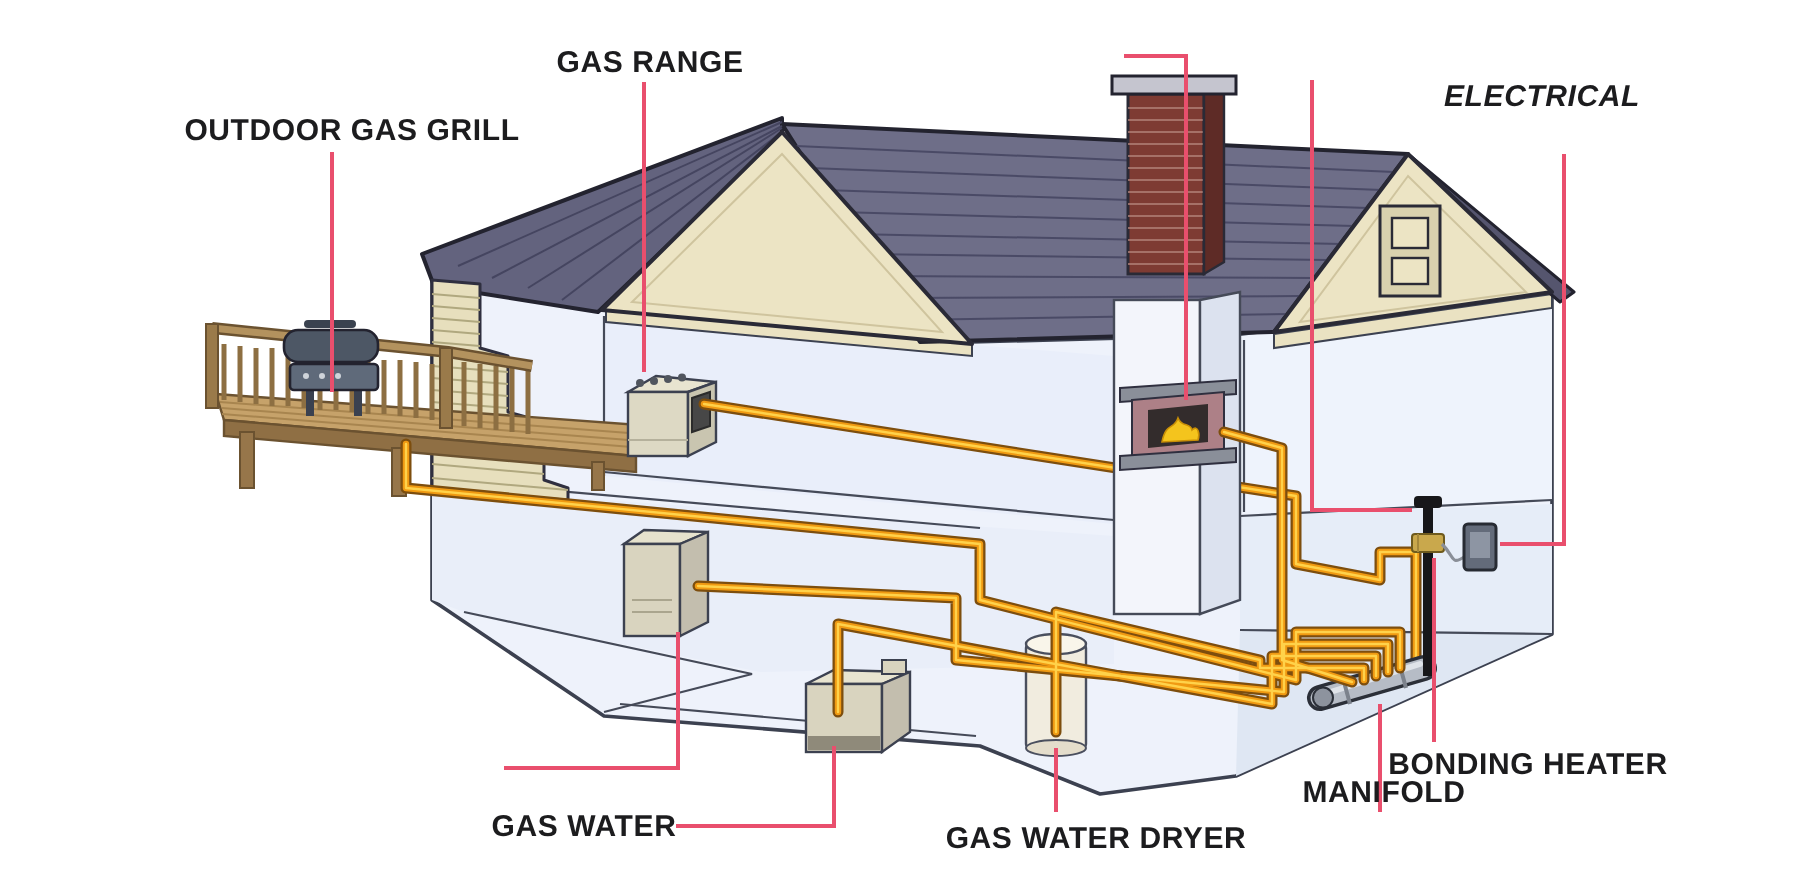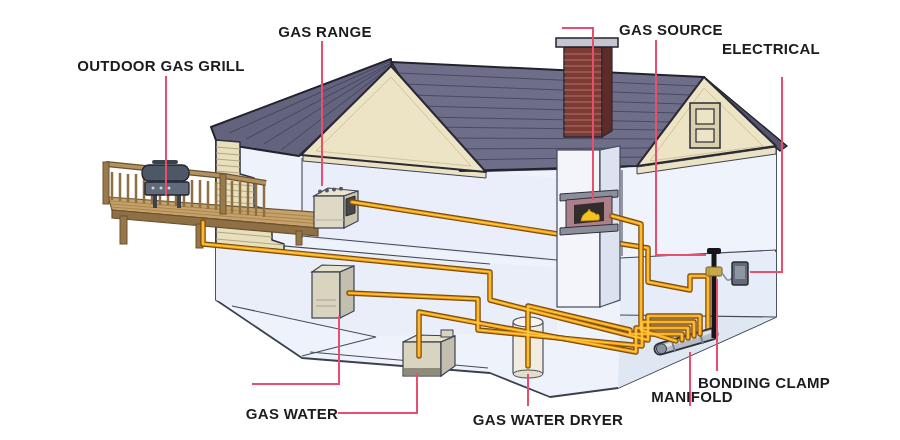--- a/index.html
+++ b/index.html
@@ -1,21 +1,21 @@
 <!DOCTYPE html>
 <html><head>
 <meta charset="utf-8">
 <style>
   html,body{margin:0;padding:0;background:#ffffff;}
   #stage{position:relative;width:900px;height:440px;background:#ffffff;overflow:hidden;
          font-family:"Liberation Sans",sans-serif;}
   #stage svg{position:absolute;left:0;top:0;}
   .label{position:absolute;font-weight:700;font-size:15px;letter-spacing:.3px;color:#1c1c1e;
          white-space:nowrap;transform:translateX(-50%);line-height:17px;}
-  .label.align-left{transform:none;text-align:left;}
+  .label.align-left{transform:none;text-align:left;font-style:italic;}
 </style>
 </head>
 <body>
 
 <div id="stage">
 <svg width="900" height="440" viewBox="0 0 900 440">
 
   <g>
     <path d="M216,140 L303,153 L486,171 L637,167 L776,146 L776,317 L618,388 L550,397 L490,373 L302,358 L216,300 Z" fill="#eef2fb" stroke="#3c4150" stroke-width="1.8" stroke-linejoin="round"></path>
     <path d="M302,158 L557,178 L557,262 L302,238 Z" fill="#e9eefa"></path>
@@ -267,23 +267,22 @@
     <path d="M656,40 V255 H706"></path>
     <path d="M782,77 V272 H750"></path>
     <path d="M252,384 H339 V316"></path>
     <path d="M338,413 H417 V373"></path>
     <path d="M528,406 V374"></path>
     <path d="M690,406 V352"></path>
     <path d="M717,371 V279"></path>
   </g>
 </svg>
 
-  <div class="label" style="left:161px;top:57px">OUTDOOR GAS GRILL</div>
+  <div class="label" style="left:176px;top:57px">OUTDOOR GAS GRILL</div>
   <div class="label" style="left:325px;top:23px">GAS RANGE</div>
-  <div class="label" style="left:671px;top:21px">GAS SOURCE</div>
   <div class="label align-left" style="left:722px;top:40px">
     <div>ELECTRICAL</div>
   </div>
   <div class="label" style="left:292px;top:405px">GAS WATER</div>
   <div class="label" style="left:548px;top:411px">GAS WATER DRYER</div>
   <div class="label" style="left:692px;top:388px">MANIFOLD</div>
-  <div class="label" style="left:764px;top:374px">BONDING CLAMP</div>
+  <div class="label" style="left:764px;top:374px">BONDING HEATER</div>
 </div>
 
 </body></html>

